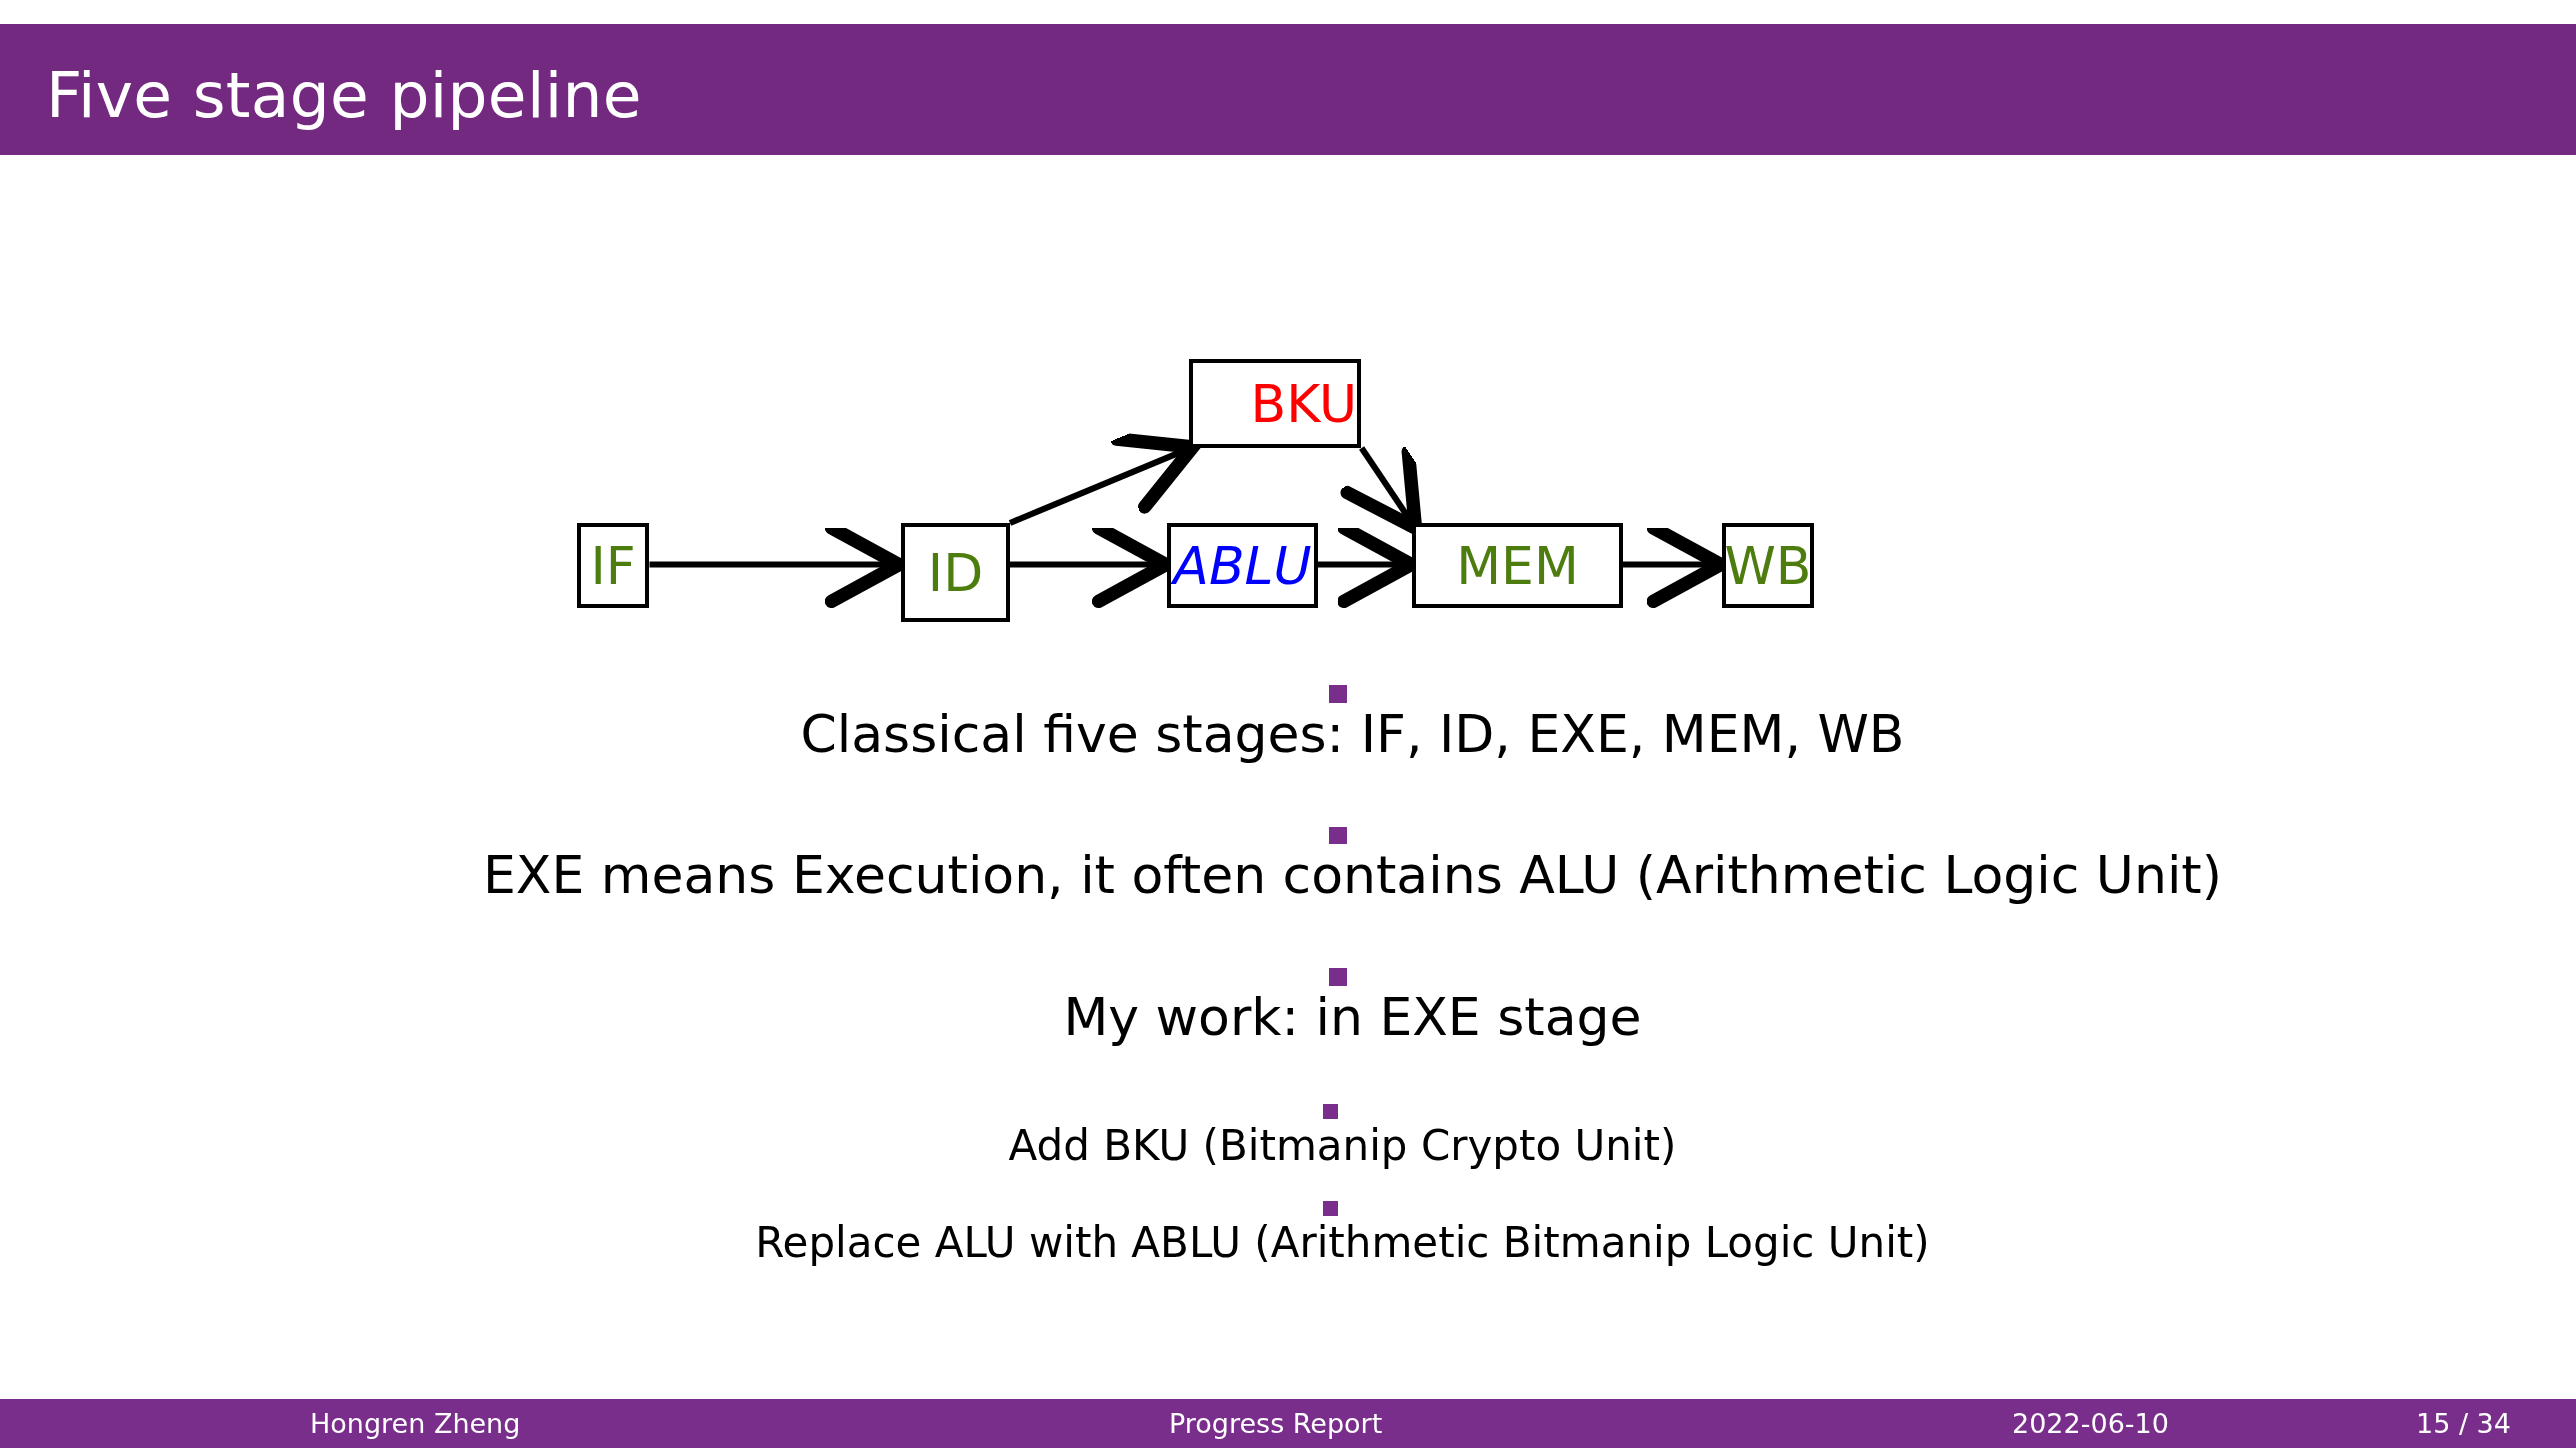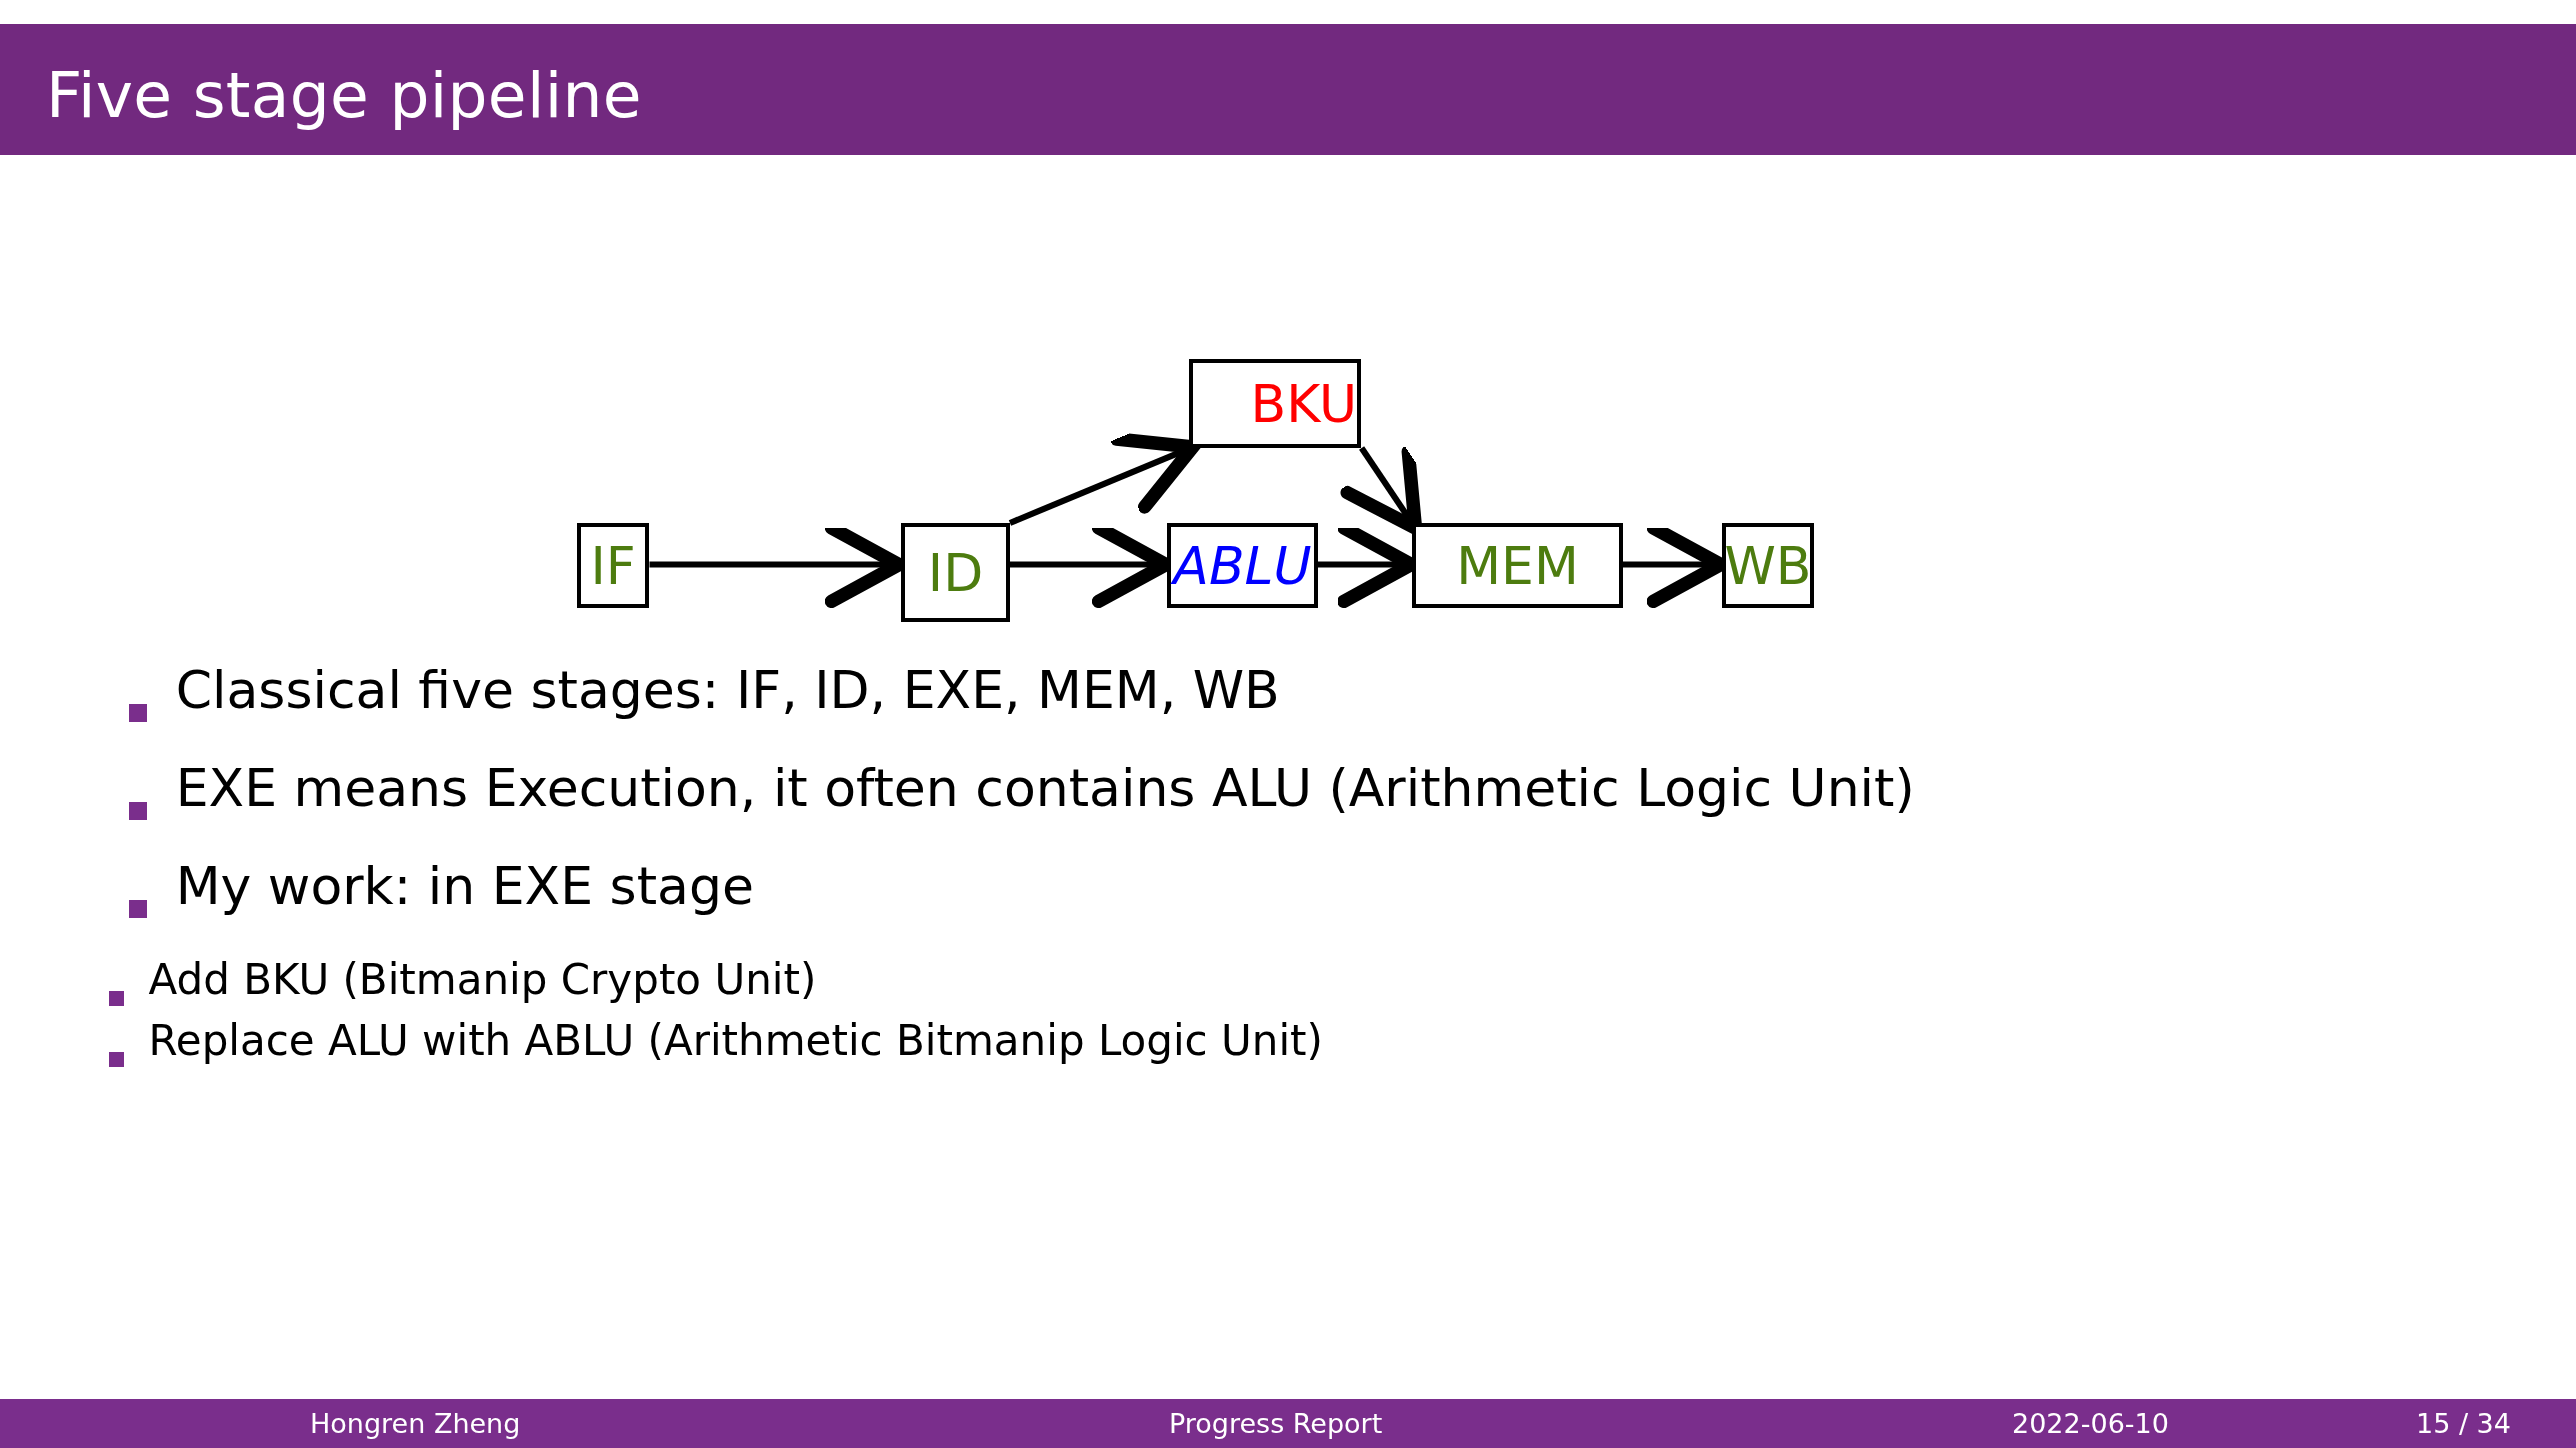--- a/index.html
+++ b/index.html
@@ -78,21 +78,22 @@
   
   #bullet-list {
     position: absolute;
     left: 0;
     top: 504px;
     width: 2576px;
   }
   .bullet-row {
     position: relative;
     display: flex;
-    align-items: flex-end;
+    align-items: center;
+    flex-direction: column;
   }
   .lvl1 {
     margin-left: 129px;
     margin-bottom: 35px;
     font-size: 52px;
     line-height: 63px;
   }
   .lvl1 .marker {
     width: 17.7px;
     height: 17.7px;

